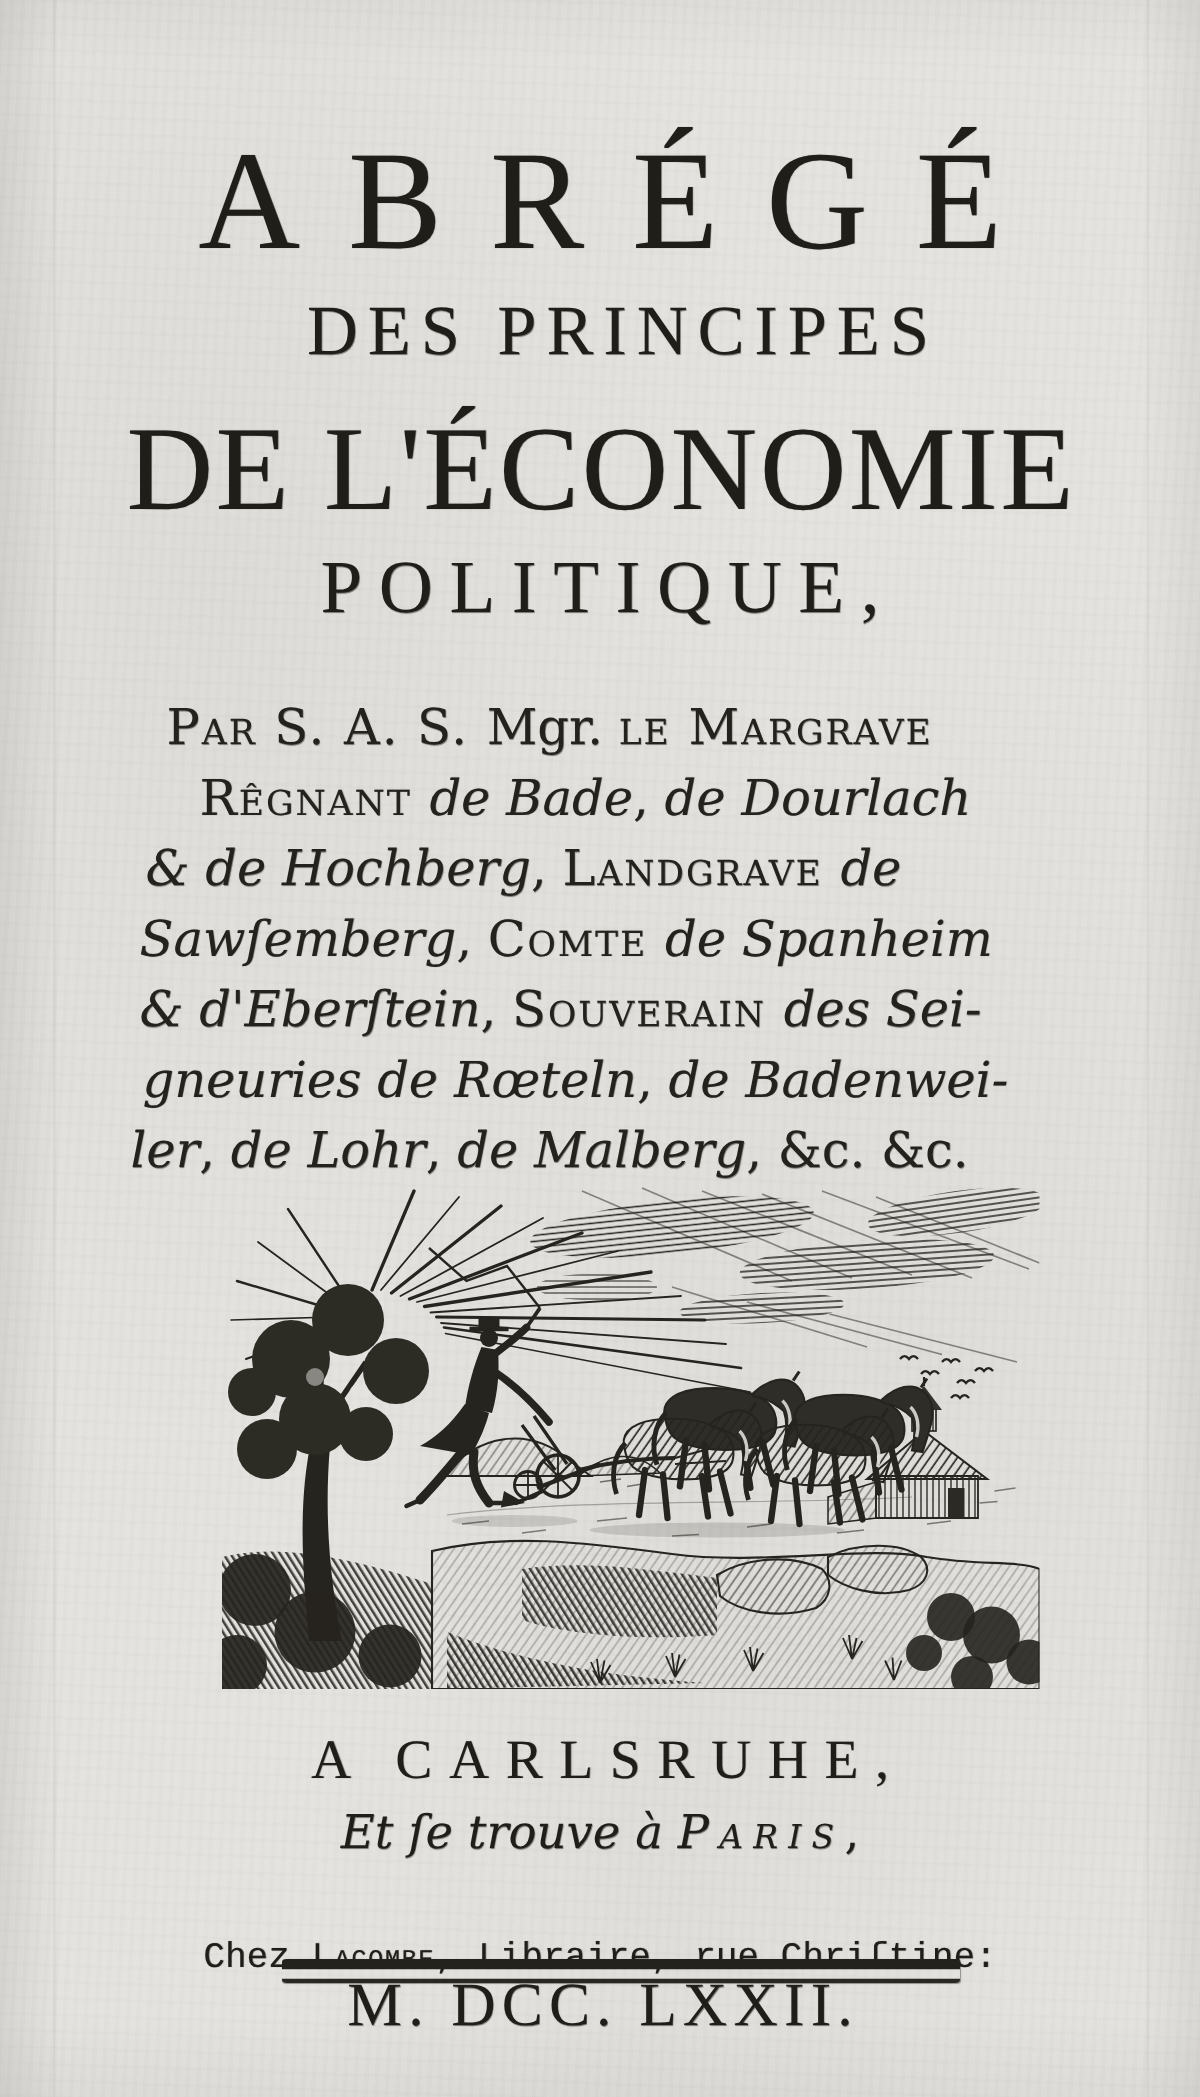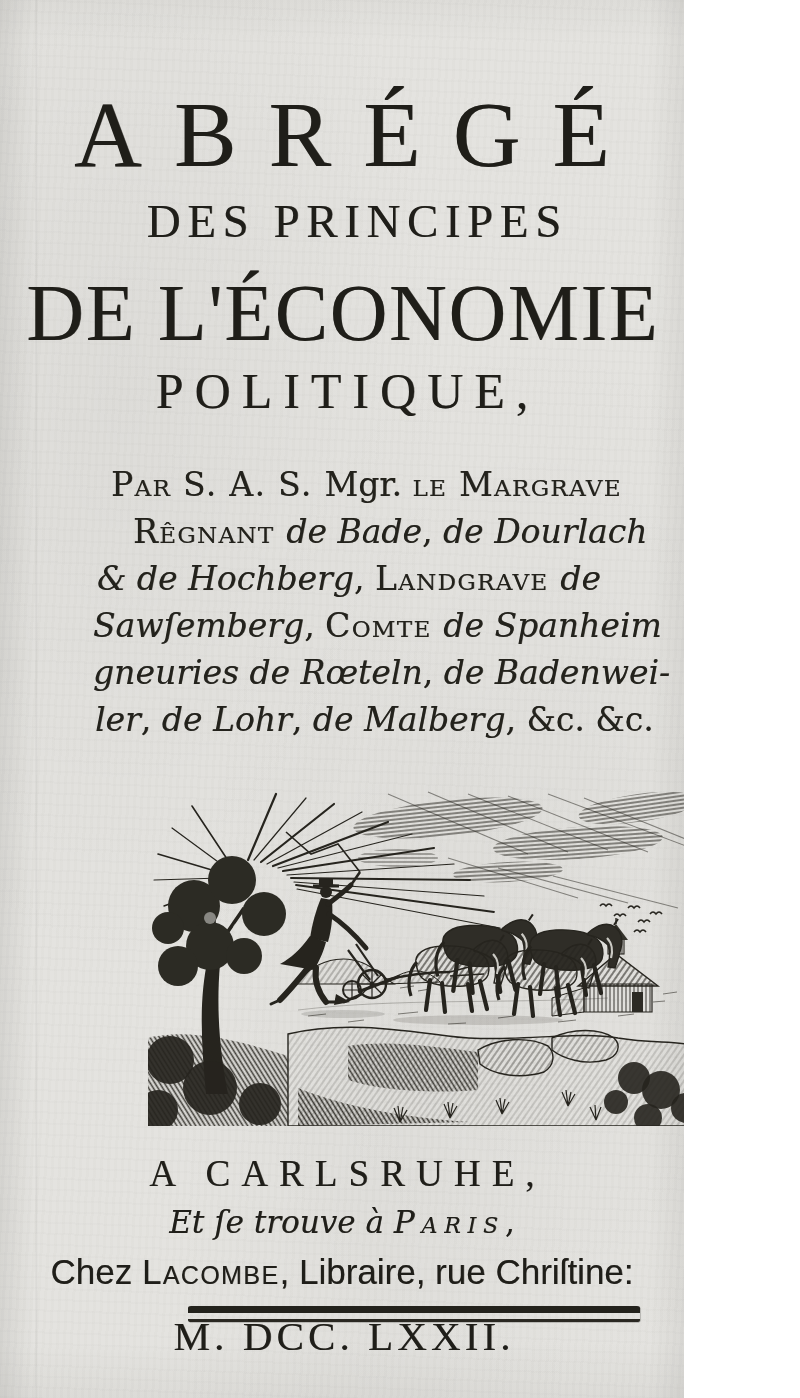--- a/index.html
+++ b/index.html
@@ -1,18 +1,18 @@
 <!DOCTYPE html>
 <html><head>
 <meta charset="utf-8">
 <style>
   html,body{margin:0;padding:0;}
   .page{
     position:relative;
-    width:684px;height:1398px;
+    width:800px;height:1398px;
     overflow:hidden;
     background:
       radial-gradient(ellipse at 18% 28%, rgba(0,0,0,0.030), transparent 42%),
       radial-gradient(ellipse at 78% 62%, rgba(0,0,0,0.025), transparent 46%),
       radial-gradient(ellipse at 55% 90%, rgba(0,0,0,0.020), transparent 40%),
       repeating-linear-gradient(93deg, rgba(0,0,0,0.013) 0 3px, rgba(255,255,255,0.015) 3px 7px),
       repeating-linear-gradient(2deg, rgba(0,0,0,0.010) 0 2px, transparent 2px 11px),
       linear-gradient(90deg, rgba(0,0,0,0.065), transparent 5%, transparent 95%, rgba(0,0,0,0.05)),
       linear-gradient(0deg, rgba(0,0,0,0.04), transparent 4%, transparent 97%, rgba(0,0,0,0.03)),
       #e4e3df;
@@ -50,21 +50,21 @@
 
   .seg-pl{ font-style:normal; }
   .seg-it{ font-style:italic; }
   .seg-sc{ font-variant-caps:small-caps; letter-spacing:0.04em; }
   .seg-sp{ letter-spacing:0.22em;margin-top:32px; }
 
   .vignette{ position:absolute; top:788px; left:148px; width:545px; height:338px; }
 
   .imp1{ top:1152px; font-size:37px; letter-spacing:0.30em; text-indent:0.30em; }
   .imp2{ top:1204px; font-size:31px; font-family:"DejaVu Serif","Liberation Serif",serif; }
-  .imp3{ top:1252px; font-size:35px; font-family:Liberation Sans, sans-serif; }
+  .imp3{ top:1292px; font-size:24px; font-family:Liberation Mono, monospace; }
 
   .rule{
     position:absolute; top:1306px; left:188px; width:452px; height:6px;
     border-top:7px solid #23221c; border-bottom:3px solid #2a2822;
     border-radius:3px/2px;
     box-shadow:0.5px 0.5px 0.5px rgba(32,30,24,0.4);
   }
   .date{ top:1312px; font-size:41px; letter-spacing:0.10em; text-indent:0.10em; }
 
   
@@ -83,20 +83,21 @@
   <div class="center ink t1">ABRÉGÉ</div>
   <div class="center ink t2">DES PRINCIPES</div>
   <div class="center ink t3">DE L'ÉCONOMIE</div>
   <div class="center ink t4">POLITIQUE,</div>
 
   <div class="byline ink">
       <div class="t-line"><span class="seg-sc">Par S. A. S. </span><span class="seg-pl">Mgr. </span><span class="seg-sc">le Margrave</span></div>
       <div class="t-line"><span class="seg-sc">Rêgnant </span><span class="seg-it">de Bade</span><span class="seg-pl">, </span><span class="seg-it">de Dourlach</span></div>
       <div class="t-line"><span class="seg-it">&amp; de Hochberg</span><span class="seg-pl">, </span><span class="seg-sc">Landgrave </span><span class="seg-it">de</span></div>
       <div class="t-line"><span class="seg-it">Sawſemberg</span><span class="seg-pl">, </span><span class="seg-sc">Comte </span><span class="seg-it">de Spanheim</span></div>
+      <div class="t-line"><span class="seg-it">&amp; d'Eberſtein</span><span class="seg-pl">, </span><span class="seg-sc">Souverain </span><span class="seg-it">des Sei-</span></div>
       <div class="t-line"><span class="seg-it">gneuries de Rœteln</span><span class="seg-pl">, </span><span class="seg-it">de Badenwei-</span></div>
       <div class="t-line"><span class="seg-it">ler</span><span class="seg-pl">, </span><span class="seg-it">de Lohr</span><span class="seg-pl">, </span><span class="seg-it">de Malberg</span><span class="seg-pl">, &amp;c. &amp;c.</span></div>
     </div>
 
   <svg class="vignette" viewBox="0 0 545 338" xmlns="http://www.w3.org/2000/svg">
     <defs>
       <pattern id="patH" width="5" height="4" patternUnits="userSpaceOnUse">
         <path d="M0,2 H5" stroke="#26241e" stroke-width="1"></path>
       </pattern>
       <pattern id="patD" width="5" height="5" patternUnits="userSpaceOnUse" patternTransform="rotate(35)">

